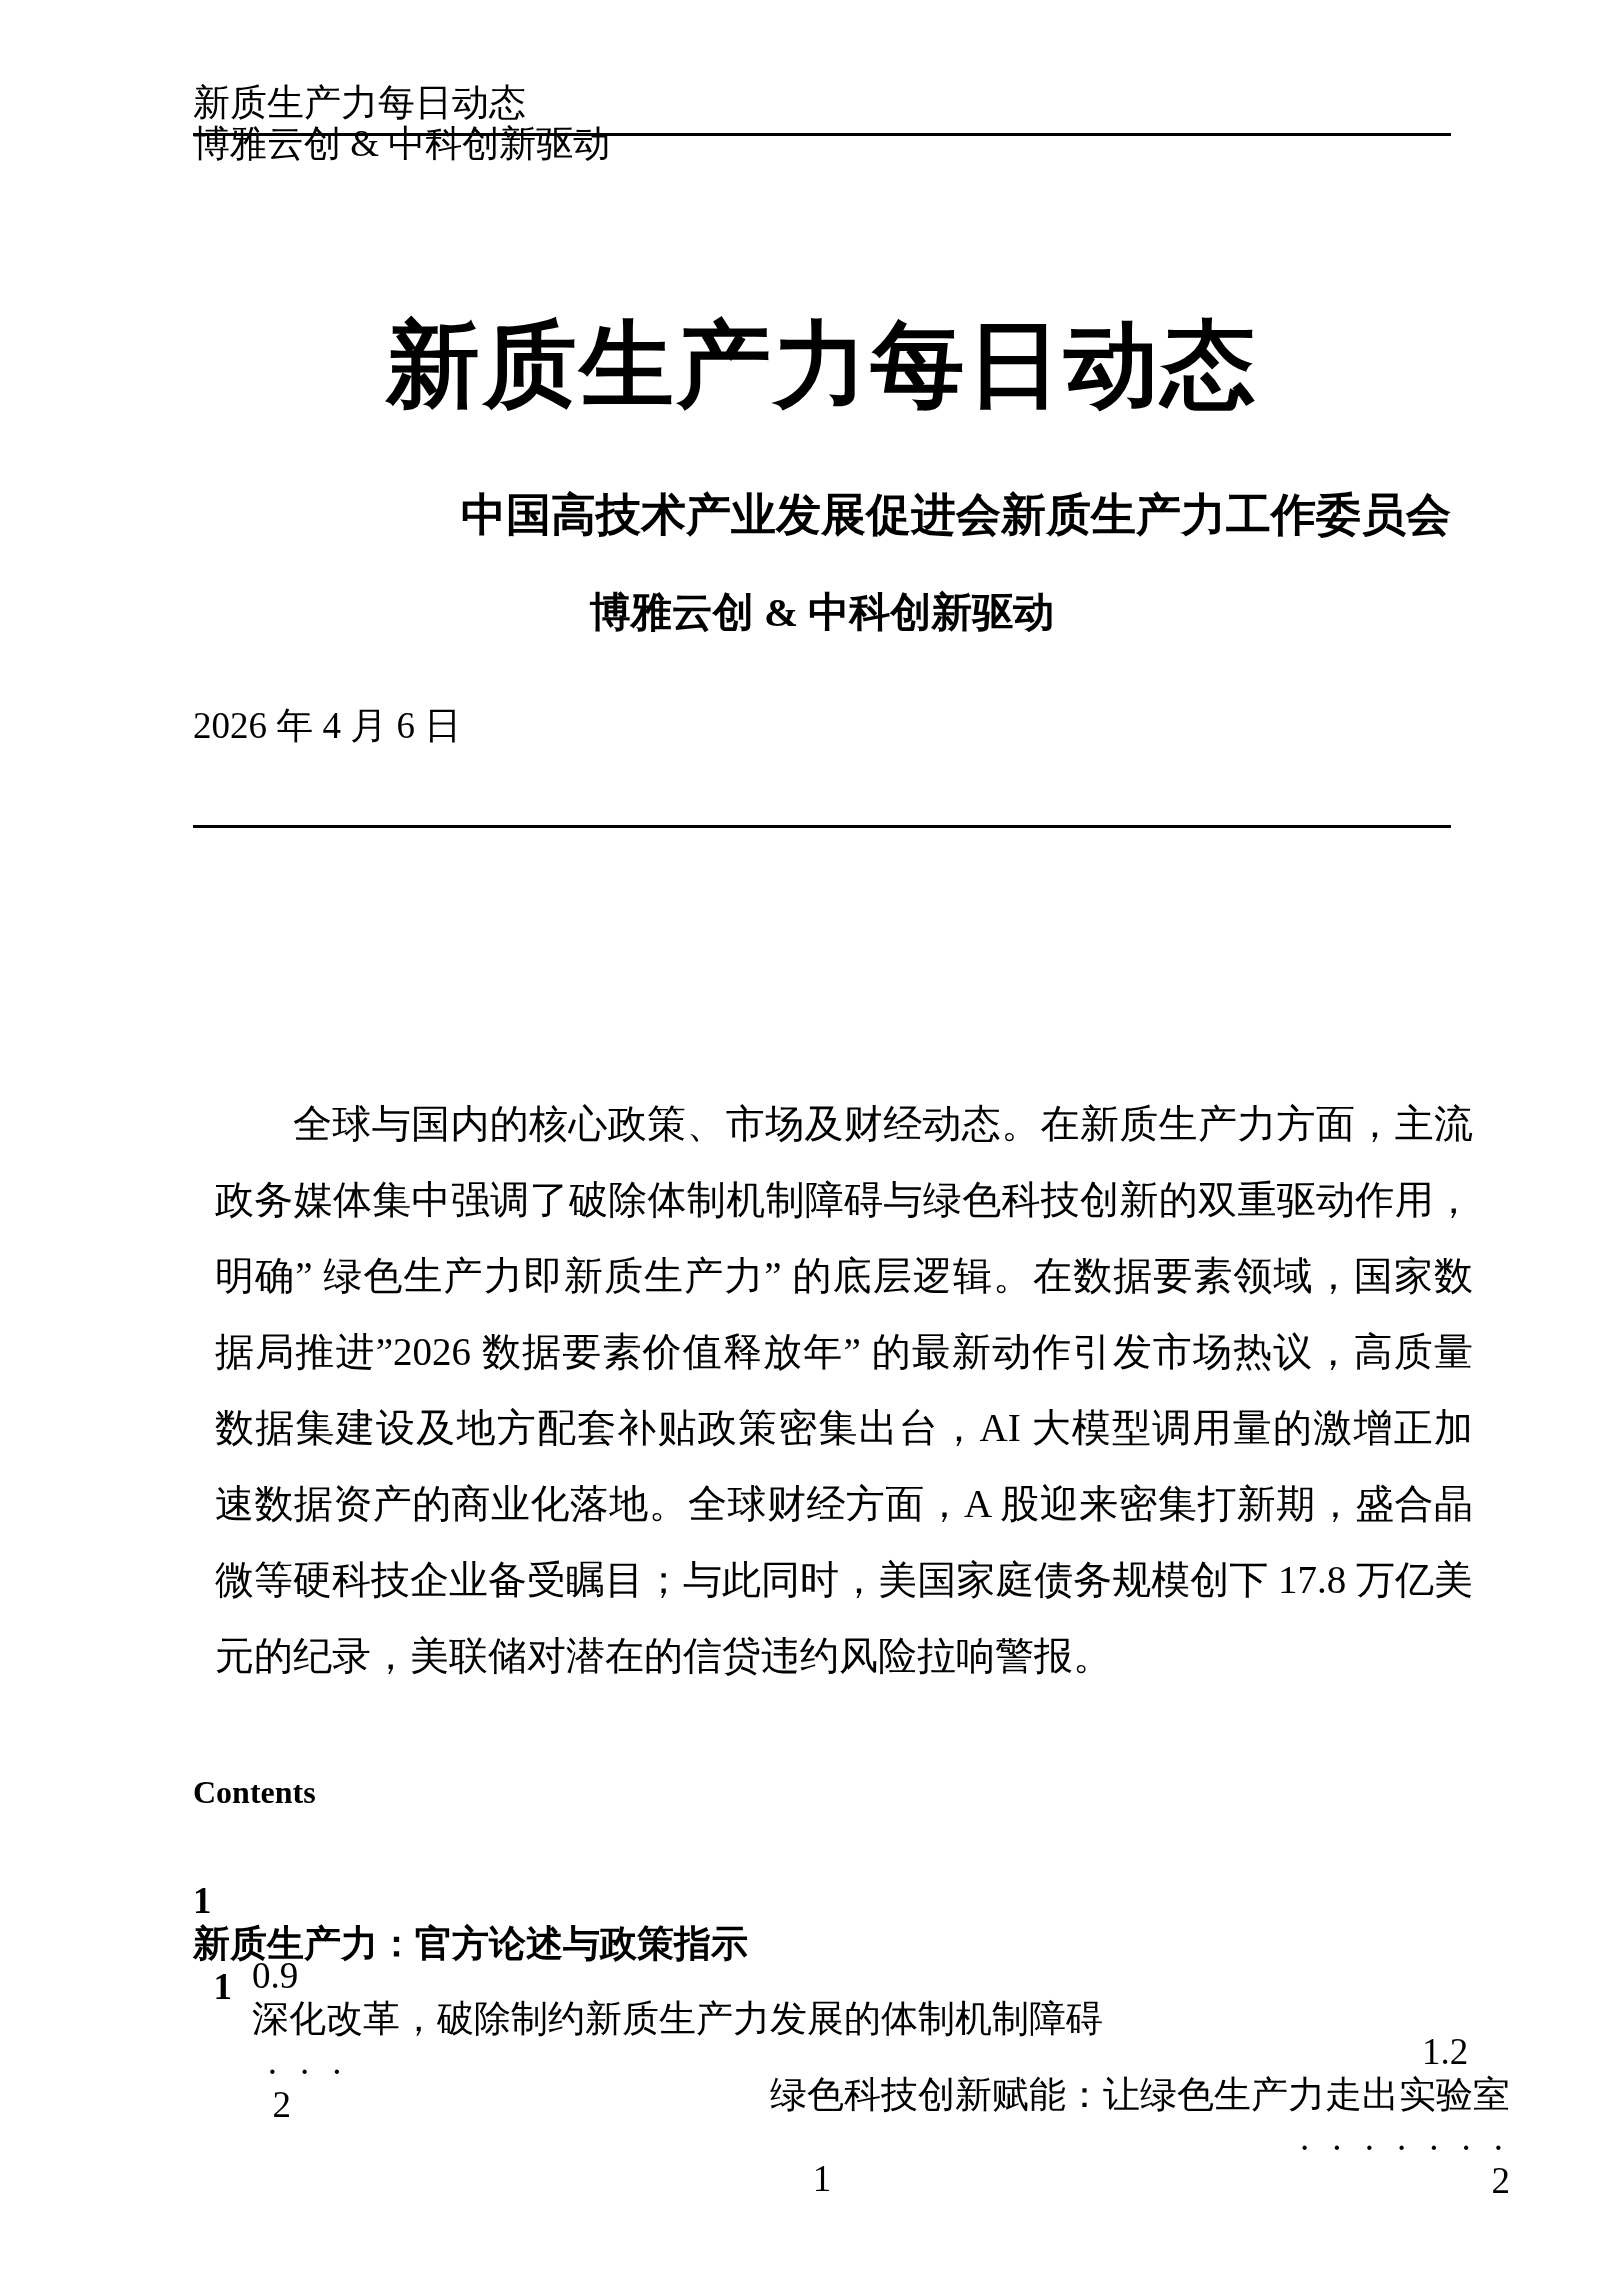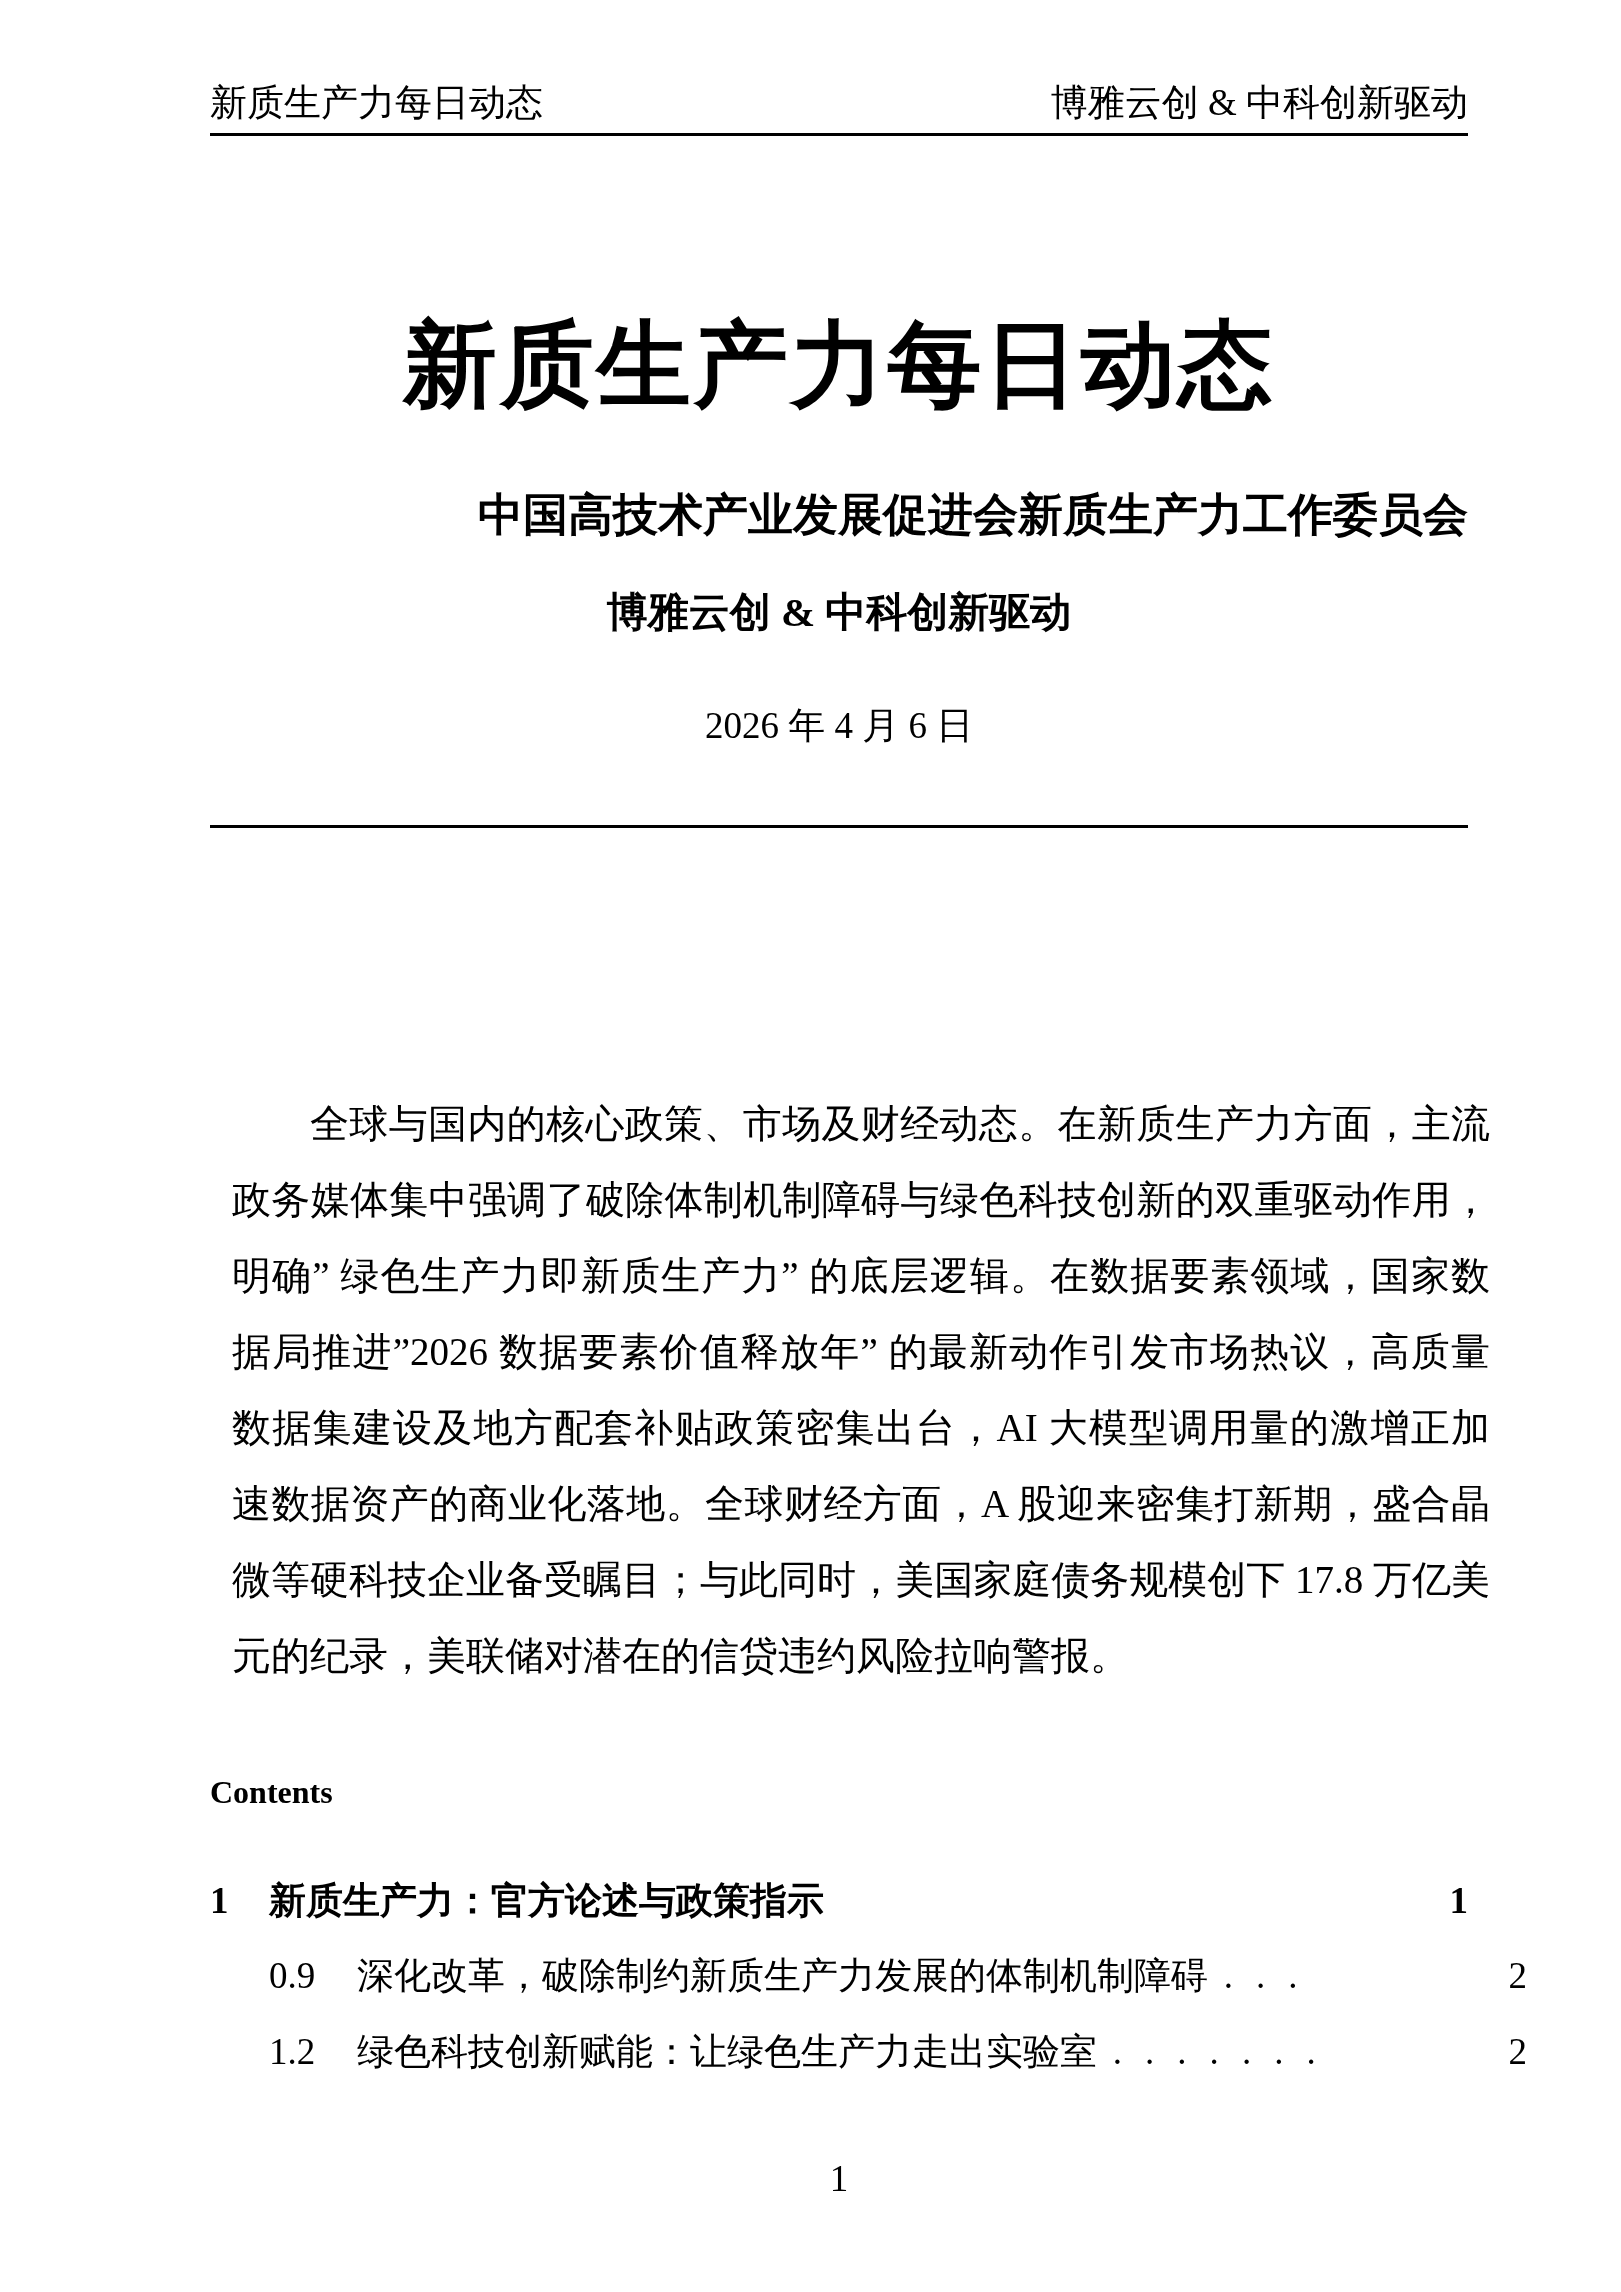--- a/index.html
+++ b/index.html
@@ -6,21 +6,21 @@
   .page {
     position: relative;
     width: 1621px;
     height: 2293px;
     background: #ffffff;
     color: #000000;
     font-family: "Liberation Serif", "DejaVu Serif", serif;
     overflow: hidden;
   }
   .abs { position: absolute; }
-  .content-x { left: 210px; width: 1258px; }
+  .content-x { left: 193px; width: 1258px; flex-direction: column; }
 
   .doc-header {
     top: 82px;
     display: flex;
     justify-content: space-between;
     align-items: baseline;
     font-size: 37px;
     line-height: 41px;
     white-space: nowrap;
   }
@@ -48,21 +48,20 @@
   .doc-authors {
     top: 589px;
     text-align: center;
     font-size: 41px;
     font-weight: bold;
     line-height: 47px;
     white-space: nowrap;
   }
   .doc-date {
     top: 705px;
-    text-align: center;
     font-size: 37px;
     line-height: 41px;
     white-space: nowrap;
   }
 
   .abstract-heading {
     top: 981px;
     text-align: center;
     font-size: 37px;
     font-weight: bold;

